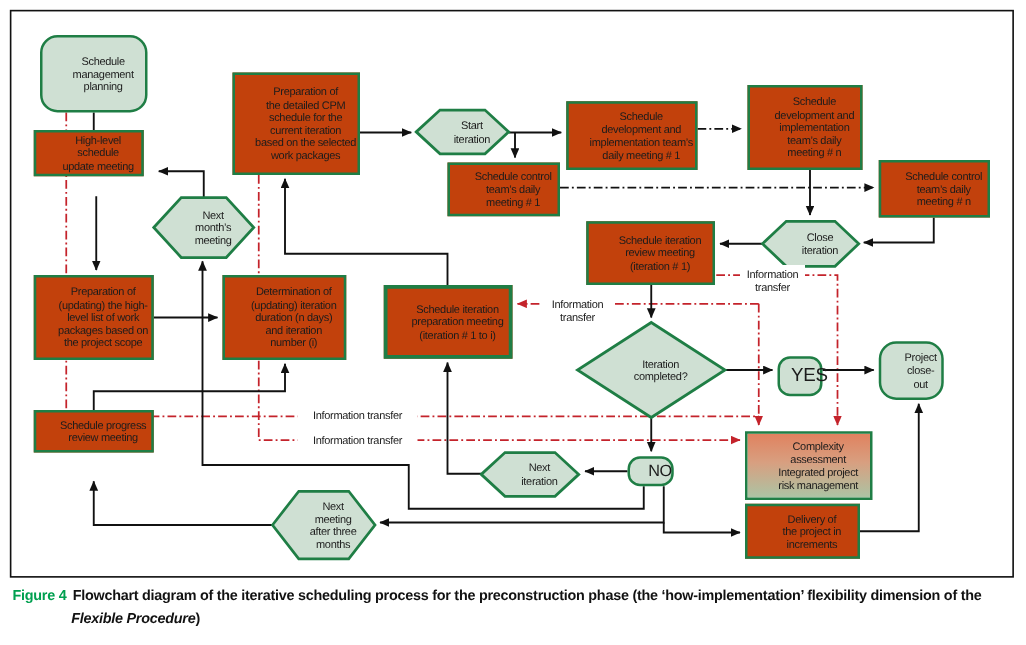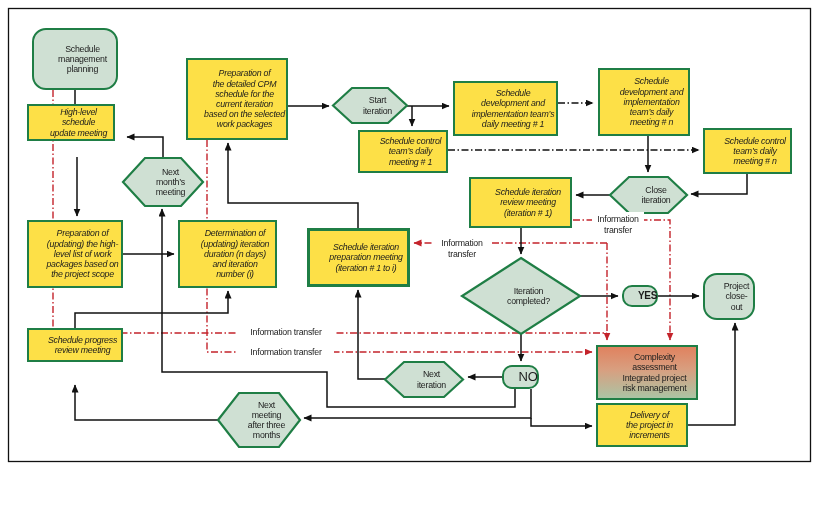--- a/index.html
+++ b/index.html
@@ -2,21 +2,21 @@
 <html><head>
 <meta charset="utf-8">
 <style>
   html,body{margin:0;padding:0;background:#fff;}
   #stage{position:relative;width:821px;height:516px;background:#ffffff;overflow:hidden;
          font-family:"Liberation Sans","DejaVu Sans",sans-serif;}
   svg{position:absolute;left:0;top:0;}
   .node{position:absolute;box-sizing:border-box;display:flex;align-items:center;justify-content:center;
         text-align:center;color:#1c1c1c;font-size:8.8px;line-height:1.16;letter-spacing:-0.25px;
         white-space:pre-line;padding-left:15px;}
-  .rect{background:#fde047;border:2.5px solid #1f7e45;font-style:italic;}
+  .rect{background:#c2410c;border:2.5px solid #1f7e45;}
   .round-lg{background:#cfe0d3;border:2.2px solid #1f7e45;border-radius:14px;}
   .round-sm{background:#cfe0d3;border:2.2px solid #1f7e45;border-radius:10px;}
   .overlay{background:transparent;border:none;pointer-events:none;}
   .gradient{background:linear-gradient(180deg,#e0825f 0%,#d89f80 45%,#abc4a4 100%);
             border:2.8px solid #1f7e45;}
   .lbl{position:absolute;box-sizing:border-box;display:flex;align-items:center;justify-content:center;
        text-align:center;background:#ffffff;color:#1c1c1c;font-size:8.8px;line-height:1.25;
        letter-spacing:-0.25px;white-space:pre-line;}
   #caption{position:absolute;left:10px;top:469px;width:800px;font-size:11.5px;font-weight:bold;
            color:#121212;letter-spacing:-0.2px;line-height:1.55;}
@@ -137,21 +137,21 @@
 meeting # n</div>
 
   <div class="node rect" style="left:469px;top:177px;width:103px;height:51px;">Schedule iteration
 review meeting
 (iteration # 1)</div>
 
   <div class="node rect" style="left:307px;top:228px;width:103px;height:59px;border-width:3px;">Schedule iteration
 preparation meeting
 (iteration # 1 to i)</div>
 
-  <div class="node round-sm" style="left:622px;top:285px;width:36px;height:22px;font-size:10px;font-weight:bold;">YES</div>
+  <div class="node round-sm" style="left:622px;top:285px;width:36px;height:32px;font-size:15px;">YES</div>
 
   <div class="node round-sm" style="left:502px;top:365px;width:37px;height:24px;font-size:13px;">NO</div>
 
   <div class="node round-lg" style="left:703px;top:273px;width:52px;height:47px;">Project
 close-out</div>
 
   <div class="node rect" style="left:596px;top:403px;width:92px;height:44px;">Delivery of
 the project in
 increments</div>
 
@@ -179,14 +179,18 @@
   <div class="node overlay" style="left:462px;top:258px;width:118px;height:76px;">Iteration
 completed?</div>
 
   <div class="lbl" style="left:238px;top:326px;width:96px;height:13px;">Information transfer</div>
   <div class="lbl" style="left:238px;top:346px;width:96px;height:13px;">Information transfer</div>
   <div class="lbl" style="left:432px;top:236px;width:60px;height:25px;">Information
 transfer</div>
   <div class="lbl" style="left:592px;top:212px;width:52px;height:26px;">Information
 transfer</div>
 
+  <div id="caption">
+    <div><span class="fig">Figure 4</span><span>Flowchart diagram of the iterative scheduling process for the preconstruction phase (the ‘how-implementation’ flexibility dimension of the</span></div>
+    <div class="line2"><span class="ital">Flexible Procedure</span><span>)</span></div>
+  </div>
 
 </div>
 
 </body></html>

